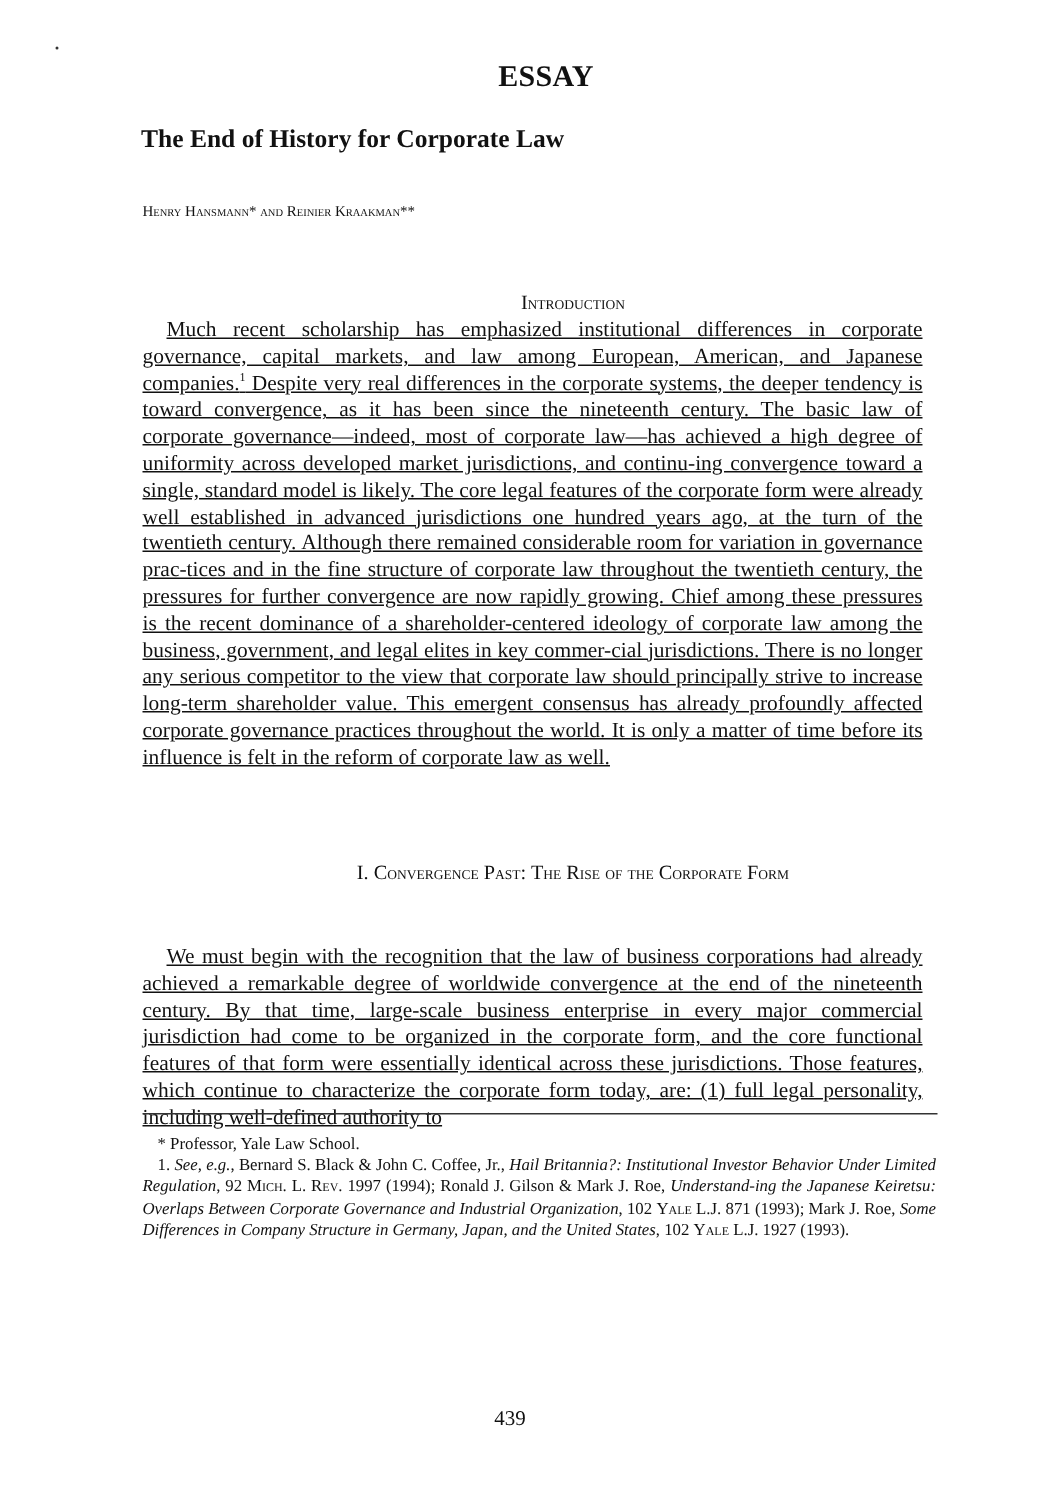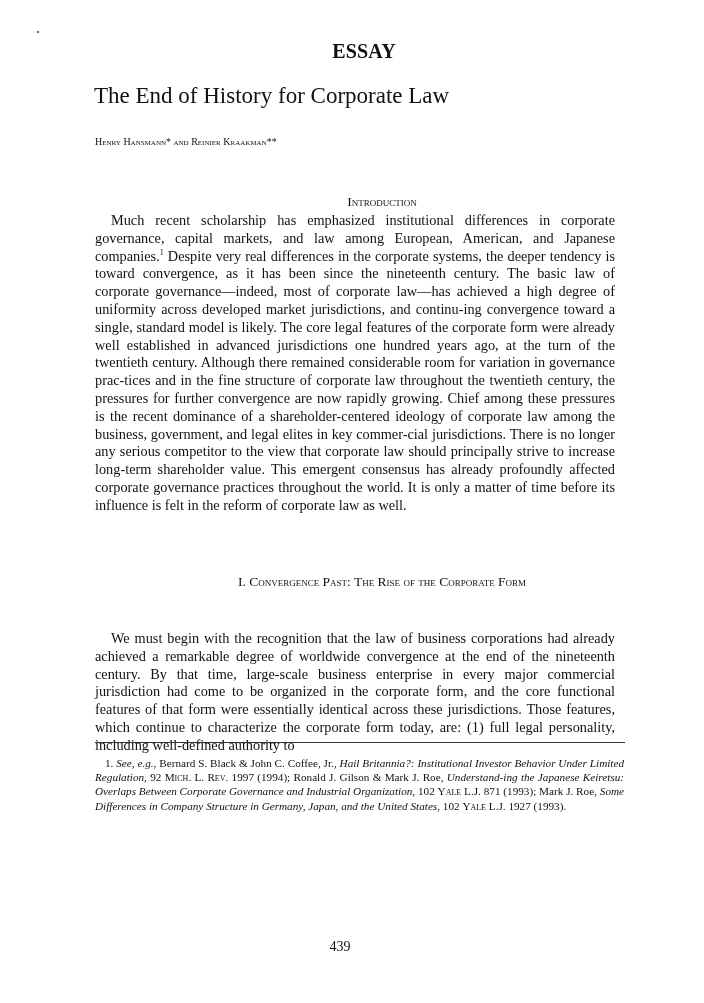--- a/index.html
+++ b/index.html
@@ -6,36 +6,36 @@
   body {
     width: 704px; height: 1003px; position: relative; overflow: hidden;
     font-family: "Liberation Serif", "DejaVu Serif", serif; color: #111;
   }
   .stray-dot { position: absolute; left: 37px; top: 31px; width: 2px; height: 2px; background: #333; border-radius: 50%; }
   .essay-label {
     position: absolute; top: 40px; left: 12px; width: 704px; text-align: center;
     font-weight: bold; font-size: 20px; letter-spacing: 0.2px;
   }
   .title {
-    position: absolute; top: 83px; left: 94px; font-weight: normal; font-size: 23px;
+    position: absolute; top: 83px; left: 94px; font-weight: bold; font-size: 17px;
   }
   .authors {
     position: absolute; top: 136px; left: 95px; font-size: 10px; font-variant: small-caps;
   }
   .section-heading {
     position: absolute; left: 0; width: 704px; text-align: center;
     font-size: 13.5px; font-variant: small-caps;
   }
   .intro-heading { top: 194px; left: 30px; }
   .sec1-heading { top: 574px; left: 30px; }
   .body-text {
     position: absolute; left: 95px; width: 520px;
     font-size: 14.3px; line-height: 17.8px; text-align: justify;
   }
-  .body-text p { margin: 0; text-indent: 16px; text-align-last: left; }
+  .body-text p { margin: 0; text-indent: 16px; text-align-last: left; text-decoration: underline; }
   .intro-body { top: 212px; }
   .sec1-body { top: 616px; margin-top: 14px; }
   sup { font-size: 8px; vertical-align: 6px; line-height: 0; }
   .fn-rule {
     position: absolute; top: 742px; left: 95px; width: 530px; height: 1px; background: #333;
   }
   .footnotes {
     position: absolute; top: 756px; left: 95px; width: 529px;
     font-size: 11.2px; line-height: 14.2px; text-align: justify;
   }
@@ -63,16 +63,17 @@
 
 <div class="section-heading sec1-heading">I. Convergence Past: The Rise of the Corporate Form</div>
 
 <div class="body-text sec1-body">
   <p>We must begin with the recognition that the law of business corporations had already achieved a remarkable degree of worldwide convergence at the end of the nineteenth century. By that time, large-scale business enterprise in every major commercial jurisdiction had come to be organized in the corporate form, and the core functional features of that form were essentially identical across these jurisdictions. Those features, which continue to characterize the corporate form today, are: (1) full legal personality, including well-defined authority to</p>
 </div>
 
 <div class="fn-rule"></div>
 
 <div class="footnotes">
+  <p class="fn">* Professor, Yale Law School.</p>
   <p class="fn last"><span>1.</span> <i>See, e.g.</i><span>, Bernard S. Black &amp; John C. Coffee, Jr., </span><i>Hail Britannia?: Institutional Investor Behavior Under Limited Regulation</i><span>, 92 </span><span class="sc">Mich. L. Rev.</span><span> 1997 (1994); Ronald J. Gilson &amp; Mark J. Roe, </span><i>Understand-ing the Japanese Keiretsu: Overlaps Between Corporate Governance and Industrial Organization</i><span>, 102 </span><span class="sc">Yale</span><span> L.J. 871 (1993); Mark J. Roe, </span><i>Some Differences in Company Structure in Germany, Japan, and the United States</i><span>, 102 </span><span class="sc">Yale</span><span> L.J. 1927 (1993).</span></p>
 </div>
 
 <div class="page-number">439</div>
 
 </body></html>

